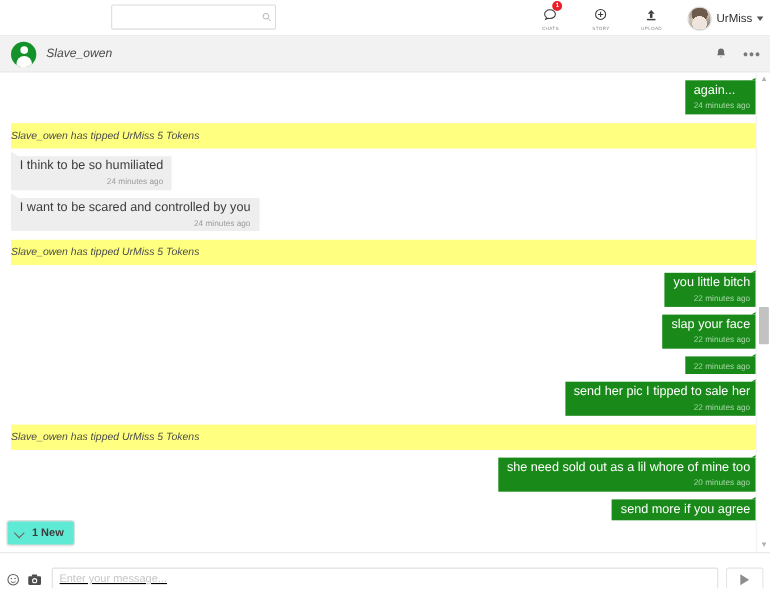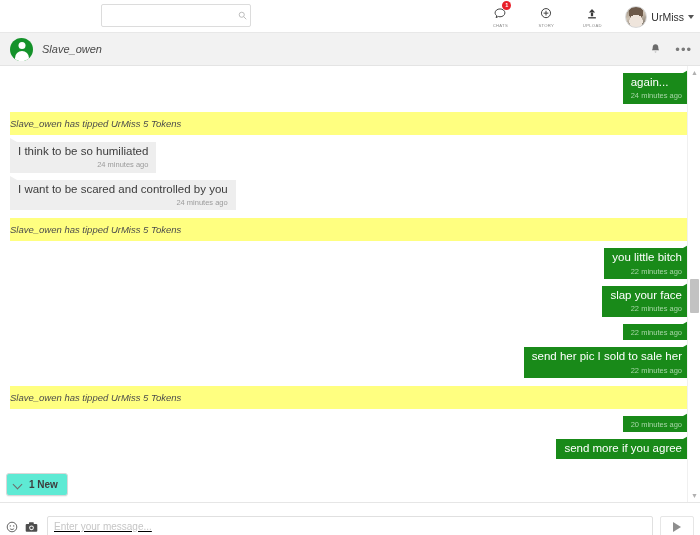--- a/index.html
+++ b/index.html
@@ -455,27 +455,28 @@
           <div class="time">22 minutes ago</div>
         </div>
       </div>
       <div class="row out">
         <div class="bubble out">
           <div class="time">22 minutes ago</div>
         </div>
       </div>
       <div class="row out">
         <div class="bubble out">
-          <div class="text">send her pic I sold to sale her</div>
+          <div class="text">send her pic I tipped to sale her</div>
           <div class="time">22 minutes ago</div>
         </div>
       </div>
       <div class="tipbar">Slave_owen has tipped UrMiss 5 Tokens</div>
       <div class="row out">
         <div class="bubble out">
+          <div class="text">she need sold out as a lil whore of mine too</div>
           <div class="time">20 minutes ago</div>
         </div>
       </div>
       <div class="row out">
         <div class="bubble out">
           <div class="text">send more if you agree</div>
         </div>
       </div>
     </div>
 

